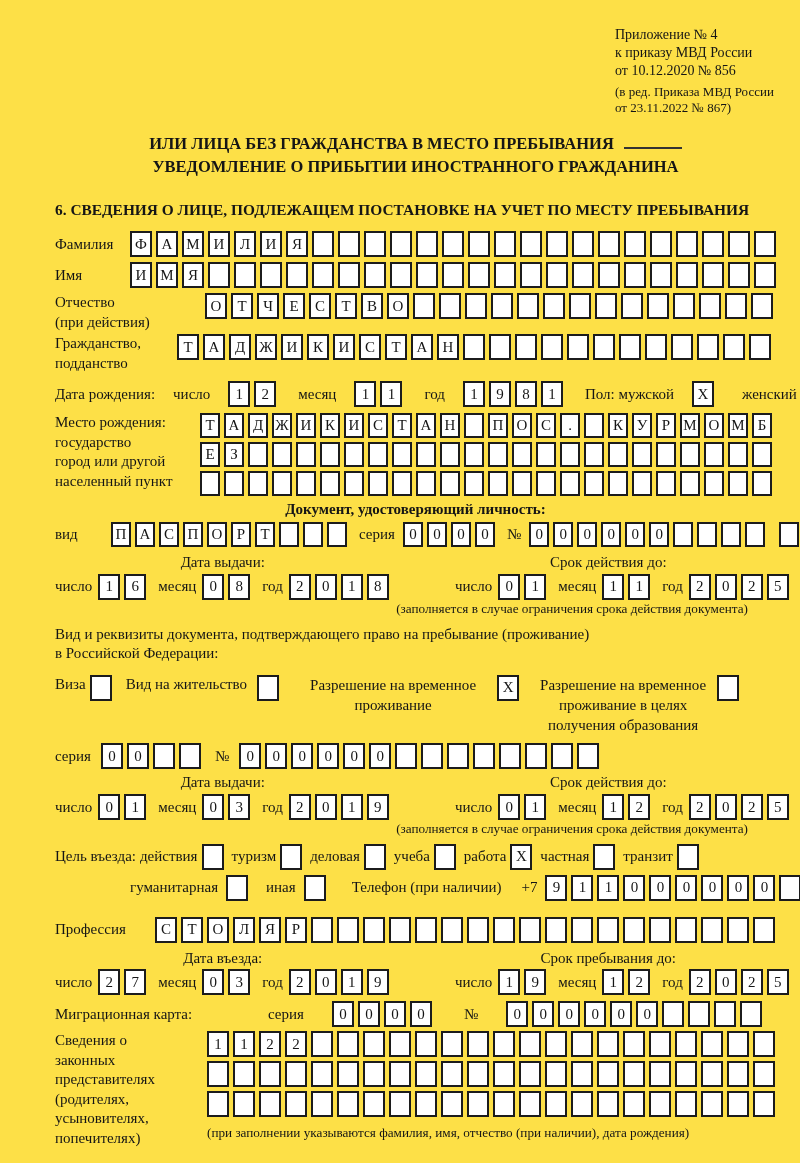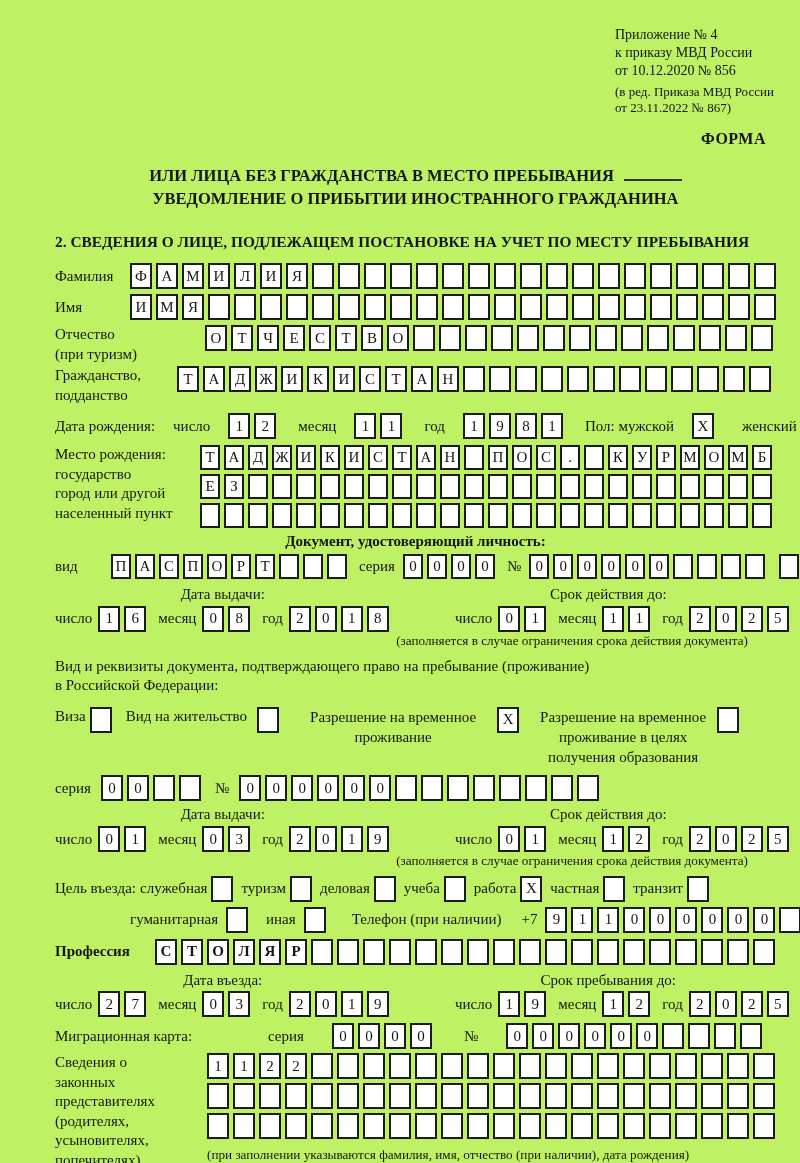--- a/index.html
+++ b/index.html
@@ -1,18 +1,18 @@
 <!DOCTYPE html>
 <html><head>
 <meta charset="utf-8">
 <style>
   html,body{margin:0;padding:0;background:#fff;}
   .page{
     width:800px;height:1163px;box-sizing:border-box;overflow:hidden;
-    background:#bef264;color:#151515;
+    background:#fde047;color:#151515;
     font-family:"Liberation Serif","DejaVu Serif",serif;
     font-size:15px;line-height:1.25;
     padding:26px 24px 0 55px;position:relative;
   }
   
   .appendix{margin-left:560px;font-size:14px;line-height:1.3;}
   .appendix .sub{font-size:13px;margin-top:3px;line-height:1.3;}
   .forma{margin-top:12px;text-align:right;margin-right:10px;font-weight:bold;font-size:16px;letter-spacing:.5px;}
   .title{margin-top:16px;text-align:center;font-weight:bold;font-size:16.5px;line-height:1.35;}
   .blank-underline{display:inline-block;width:58px;border-bottom:2px solid #333;height:14px;margin-left:10px;}
@@ -53,30 +53,29 @@
 
   <div class="appendix">
     <div>Приложение № 4</div>
     <div>к приказу МВД России</div>
     <div>от 10.12.2020 № 856</div>
     <div class="sub">
       <div>(в ред. Приказа МВД России</div>
       <div>от 23.11.2022 № 867)</div>
     </div>
   </div>
-  <div class="forma">ФОРМА</div>
 
   <div class="title">
     <div>
       <span>ИЛИ ЛИЦА БЕЗ ГРАЖДАНСТВА В МЕСТО ПРЕБЫВАНИЯ</span><span class="blank-underline"></span>
     </div>
     <div>УВЕДОМЛЕНИЕ О ПРИБЫТИИ ИНОСТРАННОГО ГРАЖДАНИНА</div>
   </div>
 
-  <div class="sec-heading">2. СВЕДЕНИЯ О ЛИЦЕ, ПОДЛЕЖАЩЕМ ПОСТАНОВКЕ НА УЧЕТ ПО МЕСТУ ПРЕБЫВАНИЯ</div>
+  <div class="sec-heading">6. СВЕДЕНИЯ О ЛИЦЕ, ПОДЛЕЖАЩЕМ ПОСТАНОВКЕ НА УЧЕТ ПО МЕСТУ ПРЕБЫВАНИЯ</div>
 
   <div class="row vcenter" style="margin-top:12px;">
     <span class="lbl" style="width:75px;">Фамилия</span>
     <span class="cells">
         <span class="cell">Ф</span>
         <span class="cell">А</span>
         <span class="cell">М</span>
         <span class="cell">И</span>
         <span class="cell">Л</span>
         <span class="cell">И</span>
@@ -129,21 +128,21 @@
         <span class="cell"></span>
         <span class="cell"></span>
         <span class="cell"></span>
         <span class="cell"></span>
       </span>
   </div>
 
   <div class="row" style="margin-top:5px;">
     <span class="lbl lbl2" style="width:150px;">
       <span>Отчество</span><br>
-      <span>(при туризм)</span>
+      <span>(при действия)</span>
     </span>
     <span class="cells">
         <span class="cell">О</span>
         <span class="cell">Т</span>
         <span class="cell">Ч</span>
         <span class="cell">Е</span>
         <span class="cell">С</span>
         <span class="cell">Т</span>
         <span class="cell">В</span>
         <span class="cell">О</span>
@@ -492,21 +491,21 @@
           <span class="cell">0</span>
           <span class="cell">2</span>
           <span class="cell">5</span>
         </span>
     </span>
   </div>
   <div class="note-right">(заполняется в случае ограничения срока действия документа)</div>
 
   <div class="row vcenter" style="margin-top:6px;gap:4px;">
     <span class="lbl">Цель въезда:</span>
-    <span class="lbl">служебная</span>
+    <span class="lbl">действия</span>
     <span class="cells">
         <span class="cell"></span>
       </span>
     <span class="lbl">туризм</span>
     <span class="cells">
         <span class="cell"></span>
       </span>
     <span class="lbl">деловая</span>
     <span class="cells">
         <span class="cell"></span>
@@ -547,21 +546,21 @@
         <span class="cell">0</span>
         <span class="cell">0</span>
         <span class="cell">0</span>
         <span class="cell">0</span>
         <span class="cell">0</span>
         <span class="cell">0</span>
         <span class="cell"></span>
       </span>
   </div>
 
-  <div class="row vcenter" style="margin-top:6px;font-weight:bold;">
+  <div class="row vcenter" style="margin-top:16px;">
     <span class="lbl" style="width:100px;">Профессия</span>
     <span class="cells">
         <span class="cell">С</span>
         <span class="cell">Т</span>
         <span class="cell">О</span>
         <span class="cell">Л</span>
         <span class="cell">Я</span>
         <span class="cell">Р</span>
         <span class="cell"></span>
         <span class="cell"></span>

